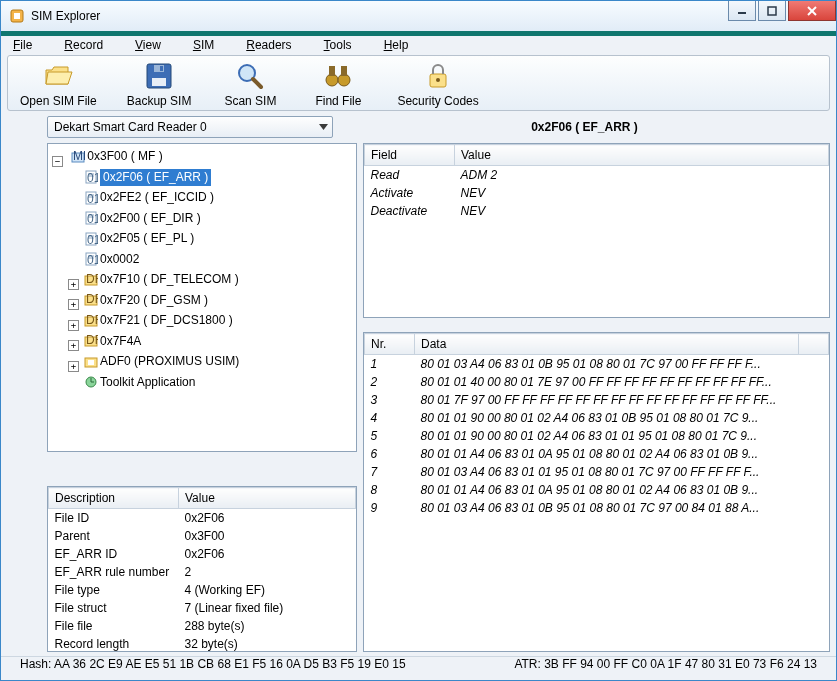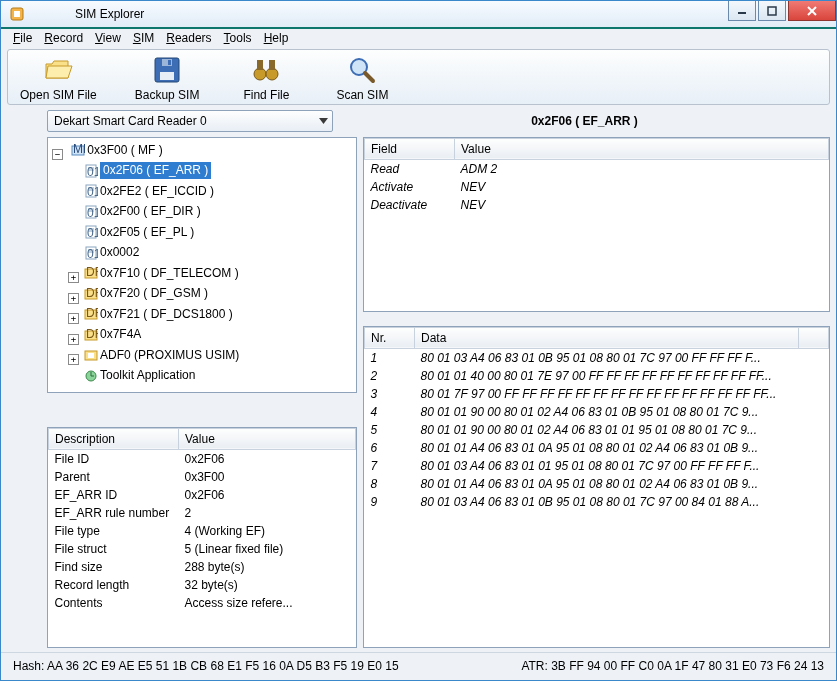--- a/index.html
+++ b/index.html
@@ -2,34 +2,34 @@
 <html><head>
 <meta charset="utf-8">
 <style>
 * { box-sizing: border-box; margin: 0; padding: 0; font-family: 'Segoe UI', Tahoma, sans-serif; font-size: 12px; }
 body { background: #fff; width: 837px; height: 681px; overflow: hidden; }
 
 .window { width: 837px; height: 681px; display: flex; flex-direction: column; border: 1px solid #3a87c9; background: #eef2f7; }
 
 .titlebar { height: 30px; background: linear-gradient(#f7fbff, #e1ecf7); display: flex; align-items: center; padding: 0 0 0 8px; position: relative; }
 .titlebar .icon { width: 16px; height: 16px; margin-right: 6px; }
-.titlebar .title { color: #000; margin-left: 44px; }
+.titlebar .title { color: #000; }
 .titlebar .controls { position: absolute; right: 0; top: 0; display: flex; }
 .titlebar .ctrl { width: 30px; height: 20px; margin-left: 2px; border: 1px solid #6b8aab; background: linear-gradient(#f4f8fc,#dbe7f3); display:flex; align-items:center; justify-content:center; border-top:none; }
 .titlebar .ctrl.min { width:28px; }
 .titlebar .ctrl.max { width:28px; }
 .titlebar .ctrl.close { width: 48px; background: linear-gradient(#f07a74,#d9453c); border-color:#8e3530; }
 .titlebar .ctrl svg { pointer-events:none; }
 
-.menubar { height: 22px; background: #eef2f7; display:flex; align-items:center; padding: 0 6px; gap: 0; border-top:2px solid #0f766e; }
+.menubar { height: 22px; background: #eef2f7; display:flex; align-items:center; padding: 0 6px; gap: 20px; border-top:5px solid #0f766e; }
 .menubar .mitem { padding: 2px 6px; cursor:default; }
 .menubar .mitem u { text-decoration: underline; }
 
 .toolbar-wrap { margin: 2px 6px 4px 6px; border:1px solid #b7c2ce; background:linear-gradient(#fdfefe,#e7eff7); border-radius:3px; }
-.toolbar { display:flex; align-items:flex-end; padding: 2px 6px 0 6px; gap: 26px; }
+.toolbar { display:flex; align-items:flex-end; padding: 2px 6px 0 6px; gap: 18px; }
 .tbtn { display:flex; flex-direction:column; align-items:center; padding:2px 6px; cursor:default; min-width:70px; }
 .tbtn .ticon { width:32px; height:32px; display:flex; align-items:center; justify-content:center; }
 .tbtn .tlabel { margin-top:2px; white-space:nowrap; }
 
 .content { flex:1; display:flex; flex-direction:column; margin:0 6px 4px 6px; gap:4px;padding-left:40px; }
 .row-top { display:flex; gap:6px; height: 24px; align-items:center; }
 .combo { width: 286px; height:22px; border:1px solid #8ea3b9; background:linear-gradient(#fefefe,#e8eef5); display:flex; align-items:center; padding:0 18px 0 6px; position:relative; border-radius:2px;}
 .combo .arrow { position:absolute; right:4px; top:50%; transform:translateY(-50%); }
 .header-right { flex:1; display:flex; justify-content:center; font-weight:bold; }
 
@@ -43,29 +43,29 @@
 .tree > ul { padding-left:2px; }
 .tree li { white-space:nowrap; line-height:17px; position:relative; }
 .tree .node { display:inline-flex; align-items:center; gap:2px; padding:0 2px; }
 .tree .expander { width:11px; height:11px; border:1px solid #8a8a8a; background:#fff; display:inline-flex; align-items:center; justify-content:center; margin-right:3px; font-size:9px; line-height:9px; font-family:monospace; cursor:default;}
 .tree .noexp { width:11px; height:11px; display:inline-block; margin-right:3px; }
 .tree .ticon { width:14px; height:14px; display:inline-flex; align-items:center; justify-content:center; }
 .tree .selected { background:#2f7dd1; color:#fff; padding:0 3px; }
 .proptable { border-collapse:collapse; width:100%; }
 .proptable th { text-align:left; font-weight:normal; background:linear-gradient(#fefefe,#e9eef4); border:1px solid #c7d2de; padding:3px 6px; }
 .proptable td { padding:2px 6px; }
-.desc-panel { height:221px; overflow:hidden;margin-top:28px; }
+.desc-panel { height:166px; overflow:hidden;margin-top:28px; }
 .field-panel { height:175px; }
 .data-panel { flex:1;margin-top:8px; }
 .data-panel td, .field-panel td { white-space:nowrap;font-style:italic; }
 .nr-col { width:50px; }
 .field-col { width:90px; }
 .desc-col { width:130px; }
 
-.statusbar { height:33px; background:#eef2f7; display:flex; align-items:center; padding:0 12px; gap:20px; border-top:1px solid #cdd7e1; font-size:12px; }
+.statusbar { height:24px; background:#eef2f7; display:flex; align-items:flex-start; padding:0 19px; gap:20px; border-top:1px solid #cdd7e1; font-size:12px; }
 .statusbar .right { margin-left:auto; white-space:nowrap; overflow:hidden; }
 
 svg { display:block; }
 </style>
 </head>
 <body>
 
 <div class="window">
 
   <div class="titlebar">
@@ -124,36 +124,46 @@
               <rect x="9" y="18" width="14" height="8" fill="#e8eef6"></rect>
               <rect x="11" y="5" width="10" height="7" fill="#9bb6d8"></rect>
               <rect x="17" y="6" width="3" height="5" fill="#3d6db5"></rect>
             </svg>
           </span>
         <span class="tlabel">Backup SIM</span>
       </div>
       <div class="tbtn">
         <span class="ticon">
             <svg width="32" height="32">
+              <circle cx="13" cy="13" r="8" fill="#cfe5f7" stroke="#3d6db5" stroke-width="2"></circle>
+              <line x1="19" y1="19" x2="27" y2="27" stroke="#7a5a2a" stroke-width="4" stroke-linecap="round"></line>
+            </svg>
+          </span>
+        <span class="tlabel">Scan SIM</span>
+      </div>
+      <div class="tbtn">
+        <span class="ticon">
+            <svg width="32" height="32">
               <ellipse cx="10" cy="20" rx="6" ry="6" fill="#c79a2a" stroke="#7a5a1a"></ellipse>
               <ellipse cx="22" cy="20" rx="6" ry="6" fill="#c79a2a" stroke="#7a5a1a"></ellipse>
               <rect x="7" y="6" width="6" height="10" fill="#8a6a2a"></rect>
               <rect x="19" y="6" width="6" height="10" fill="#8a6a2a"></rect>
             </svg>
           </span>
         <span class="tlabel">Find File</span>
       </div>
       <div class="tbtn">
         <span class="ticon">
             <svg width="32" height="32">
-              <circle cx="13" cy="13" r="8" fill="#cfe5f7" stroke="#3d6db5" stroke-width="2"></circle>
-              <line x1="19" y1="19" x2="27" y2="27" stroke="#7a5a2a" stroke-width="4" stroke-linecap="round"></line>
-            </svg>
-          </span>
-        <span class="tlabel">Scan SIM</span>
+              <rect x="8" y="14" width="16" height="13" rx="2" fill="#fbe08a" stroke="#c79a2a"></rect>
+              <path d="M11 14 v-4 a5 5 0 0 1 10 0 v4" fill="none" stroke="#8a8a8a" stroke-width="2"></path>
+              <circle cx="16" cy="20" r="2" fill="#7a5a1a"></circle>
+            </svg>
+          </span>
+        <span class="tlabel">Security Codes</span>
       </div>
     </div>
   </div>
 
   <div class="content">
     <div class="row-top">
       <div class="combo">
         <span>Dekart Smart Card Reader 0</span>
         <span class="arrow">
             <svg width="9" height="6">
@@ -317,24 +327,24 @@
                 <tr>
                   <td>EF_ARR rule number</td>
                   <td>2</td>
                 </tr>
                 <tr>
                   <td>File type</td>
                   <td>4 (Working EF)</td>
                 </tr>
                 <tr>
                   <td>File struct</td>
-                  <td>5 (Linear fixed file)</td>
-                </tr>
-                <tr>
-                  <td>Find size</td>
+                  <td>7 (Linear fixed file)</td>
+                </tr>
+                <tr>
+                  <td>File file</td>
                   <td>288 byte(s)</td>
                 </tr>
                 <tr>
                   <td>Record length</td>
                   <td>32 byte(s)</td>
                 </tr>
                 <tr>
                   <td>Contents</td>
                   <td>Access size refere...</td>
                 </tr>

